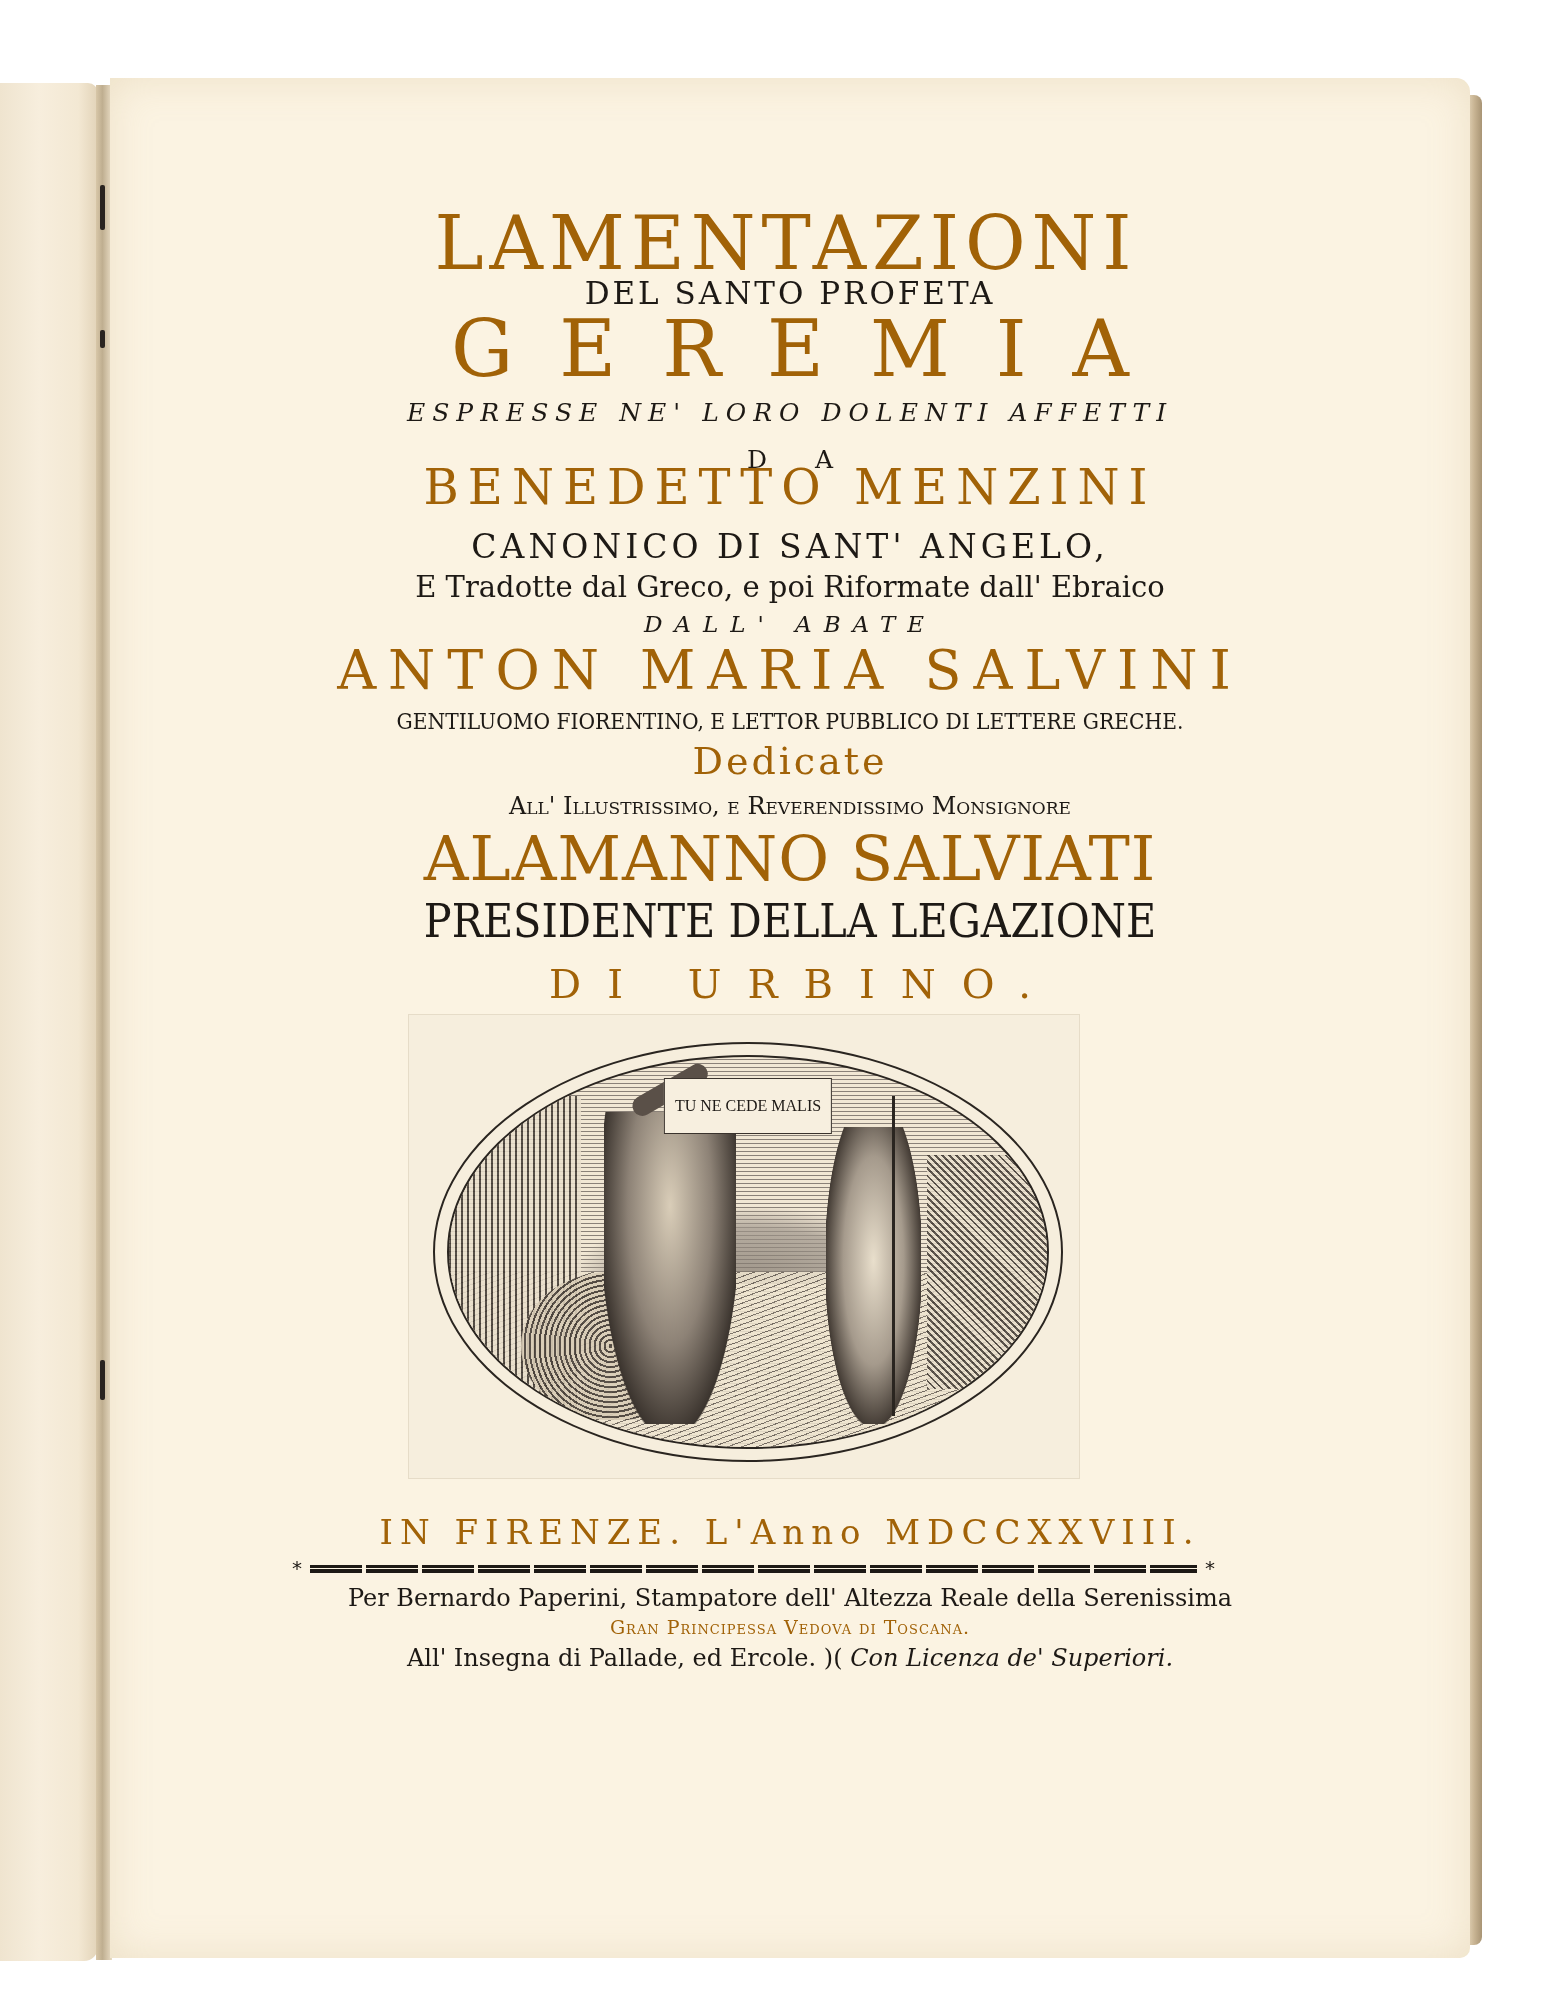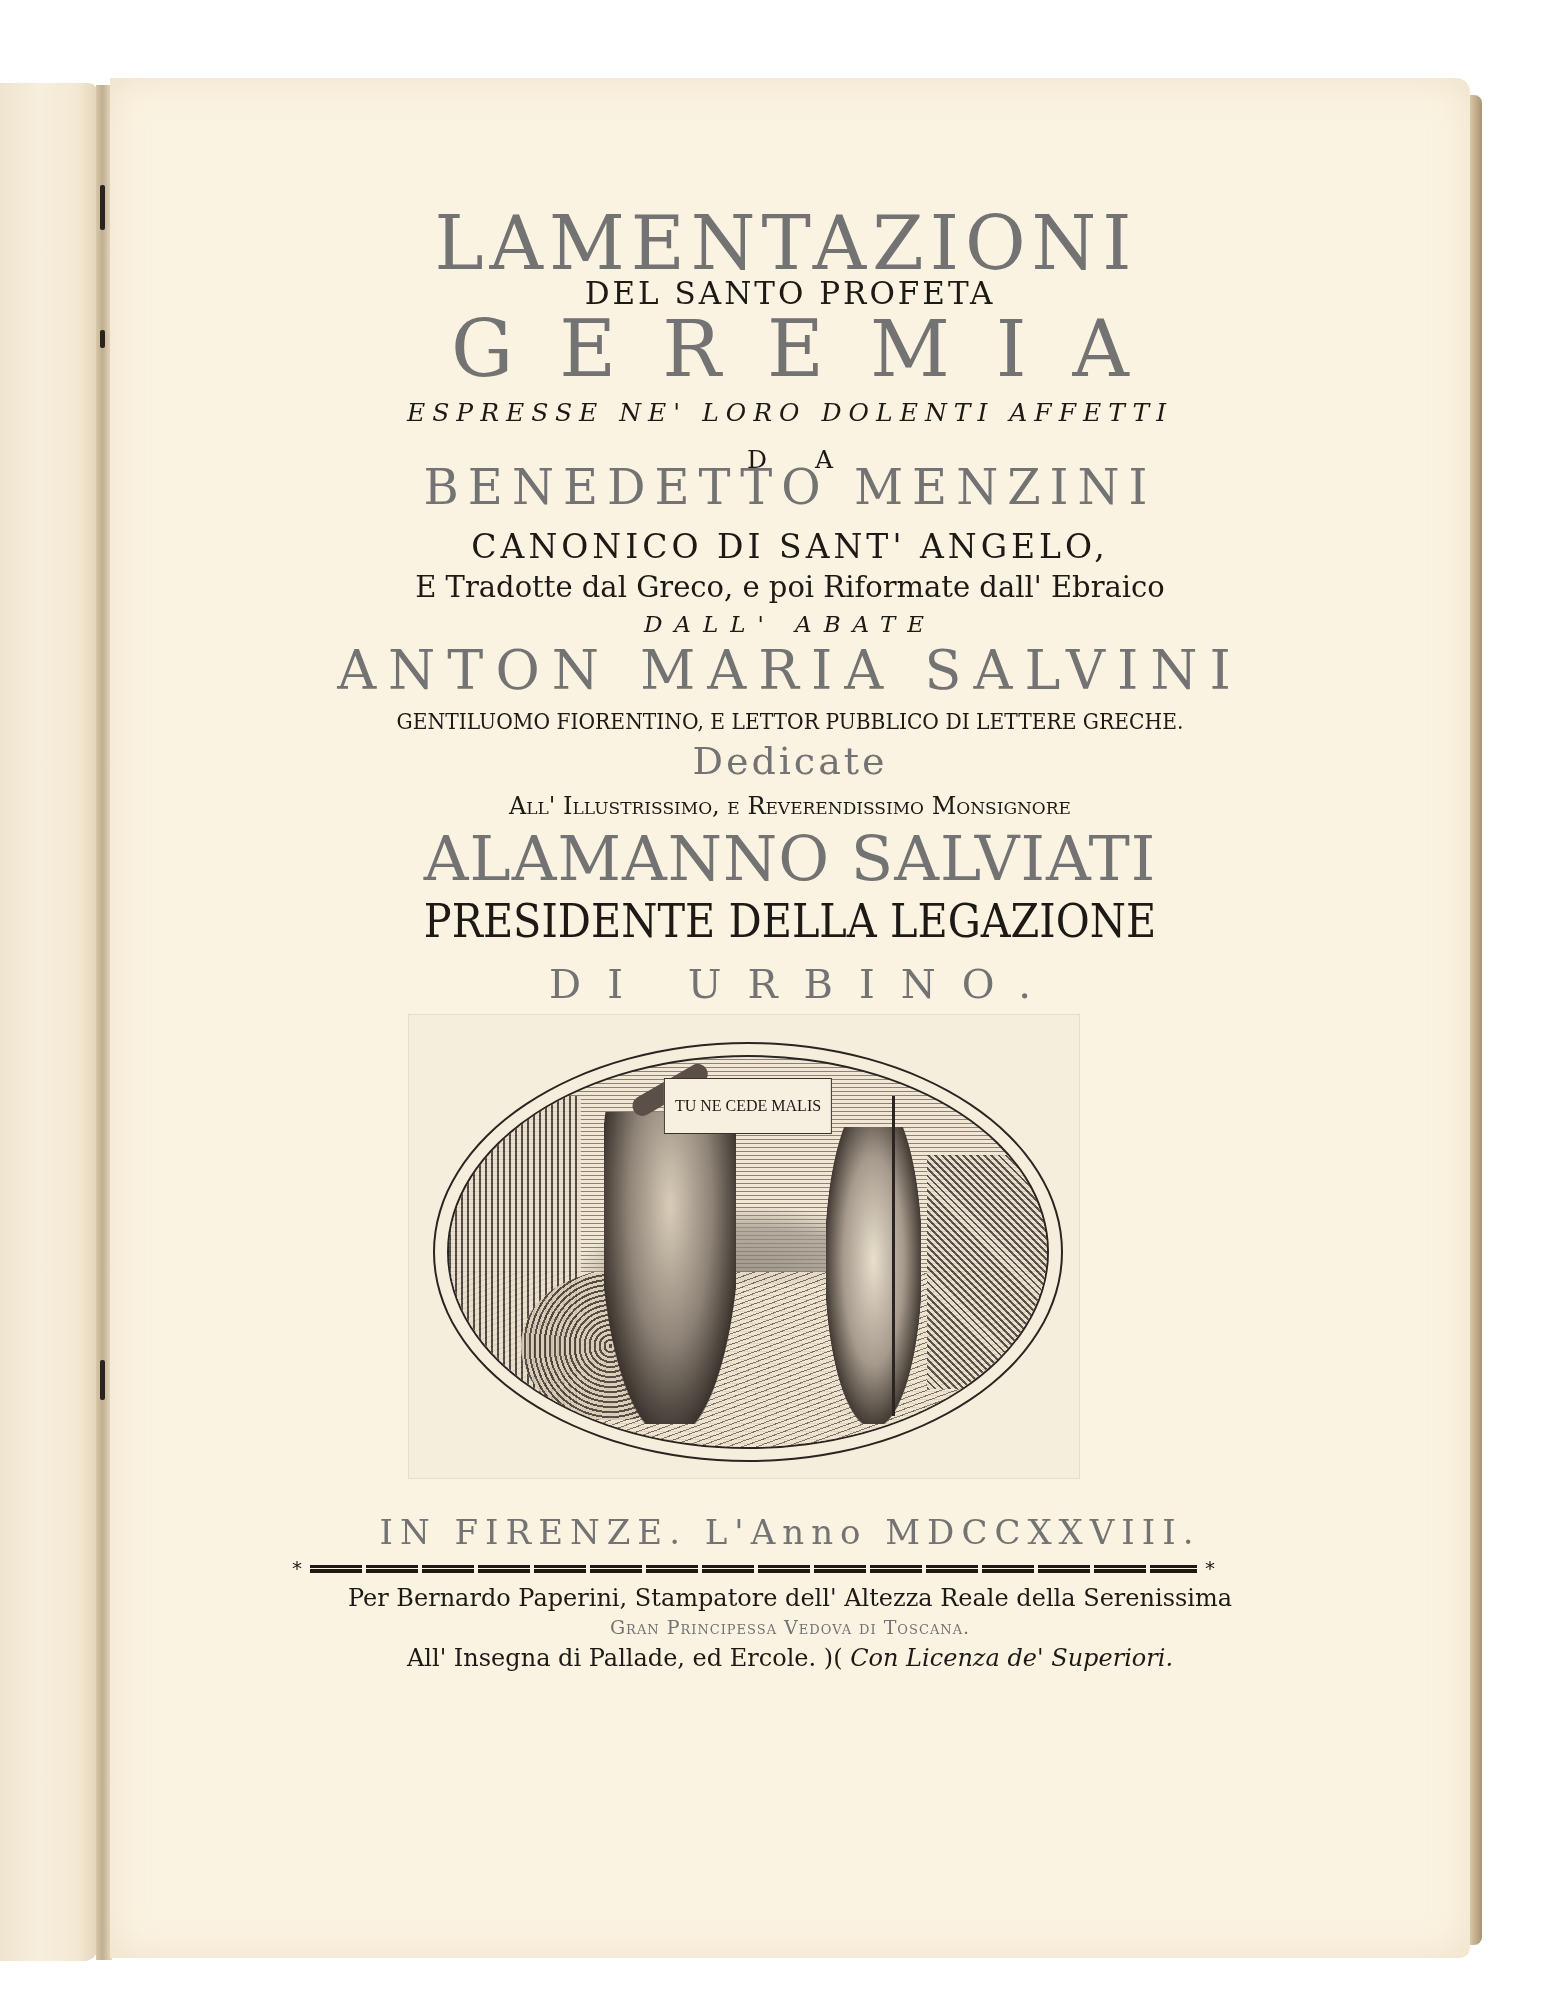--- a/index.html
+++ b/index.html
@@ -3,21 +3,21 @@
 <meta charset="utf-8">
 <style>
   html,body{margin:0;padding:0;}
   body{width:1562px;height:1999px;background:#ffffff;position:relative;overflow:hidden;font-family:"DejaVu Serif","Liberation Serif",serif;}
   .left-page{position:absolute;left:0;top:83px;width:98px;height:1878px;background:linear-gradient(90deg,#efe4cf 0%,#f7eedd 40%,#f3e8d3 80%,#e2d3b8 100%);border-top-right-radius:10px;border-bottom-right-radius:14px;}
   .gutter{position:absolute;left:96px;top:85px;width:16px;height:1875px;background:linear-gradient(90deg,#d8c7a8,#bfae90 40%,#e9dcc4);}
   .gutter-mark{position:absolute;left:100px;width:5px;background:#2a2420;border-radius:2px;}
   .page{position:absolute;left:110px;top:78px;width:1360px;height:1880px;background:#fbf3e2;border-top-right-radius:14px;border-bottom-right-radius:10px;box-shadow:inset 0 0 40px rgba(200,170,120,0.25);}
   .page-edge{position:absolute;left:1466px;top:95px;width:16px;height:1850px;background:linear-gradient(90deg,#e7d9bf,#c9b594 50%,#a89474);border-radius:0 8px 8px 0;}
   .line{position:absolute;left:0;width:100%;text-align:center;white-space:nowrap;line-height:1;}
-  .red{color:#737373;}
+  .red{color:#a16207;}
   .black{color:#1d1915;}
   .ital{font-style:italic;}
   .plate{position:absolute;left:408px;top:1014px;width:670px;height:463px;background:#f6eedd;border:1px solid #e6dcc8;}
   .oval-outer{position:absolute;left:433px;top:1042px;width:626px;height:416px;border:2px solid #2a2520;border-radius:50%;}
   .oval-inner{position:absolute;left:447px;top:1055px;width:598px;height:390px;border:2px solid #2a2520;border-radius:50%;overflow:hidden;background:
     repeating-linear-gradient(0deg,#f1e7d4 0px,#f1e7d4 3px,#8a8178 3px,#8a8178 4px);}
   .scene-ground{position:absolute;left:0;bottom:0;width:100%;height:45%;background:repeating-linear-gradient(160deg,#efe5d0 0,#efe5d0 4px,#6d645b 4px,#6d645b 5px);opacity:.85;}
   .scene-hills{position:absolute;left:20%;top:38%;width:60%;height:20%;background:radial-gradient(ellipse at 50% 100%,#7a7168 0,#9d948a 50%,transparent 70%);opacity:.7;}
   .scene-left{position:absolute;left:0;top:10%;width:22%;height:80%;background:repeating-linear-gradient(90deg,#3c352f 0,#3c352f 2px,#e9dfcc 2px,#e9dfcc 6px);opacity:.85;}
   .scene-right{position:absolute;right:0;top:25%;width:20%;height:60%;background:repeating-linear-gradient(45deg,#3c352f 0,#3c352f 2px,#e9dfcc 2px,#e9dfcc 5px);opacity:.8;}

